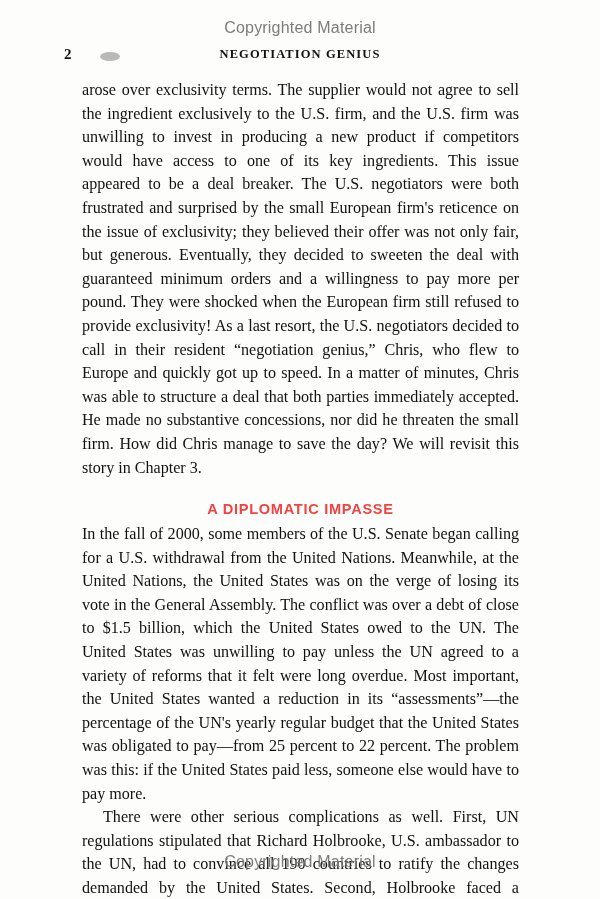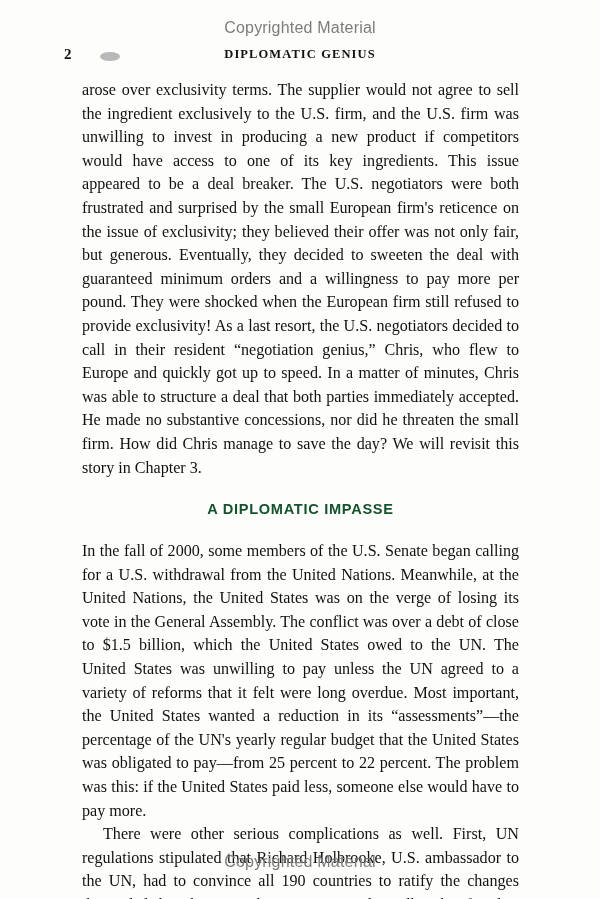--- a/index.html
+++ b/index.html
@@ -81,40 +81,40 @@
     margin: 0;
     font-size: 16.1px;
     line-height: 23.6px;
     text-align: justify;
     text-justify: inter-word;
     hyphens: manual;
   }
   p.para.indent { text-indent: 21px; }
 
   h2.section-head {
-    margin: 22px 0 22px 0;
+    margin: 22px 0 5px 0;
     text-align: center;
     font-family: "Liberation Sans", sans-serif;
     font-size: 14.6px;
     font-weight: bold;
     letter-spacing: 0.7px;
-    color: #14532d;
+    color: #ef4444;
   }
 </style>
 </head>
 <body>
 
 <div class="page">
 
   <div class="watermark top">Copyrighted Material</div>
 
   <div class="running-head">
     <span class="folio">2</span>
     <span class="head-dot"></span>
-    <span class="book-title">DIPLOMATIC GENIUS</span>
+    <span class="book-title">NEGOTIATION GENIUS</span>
   </div>
 
   <div class="body-col">
     <p class="para">arose over exclusivity terms. The supplier would not agree to sell the ingredient exclusively to the U.S. firm, and the U.S. firm was unwilling to invest in producing a new product if competitors would have access to one of its key ingredients. This issue appeared to be a deal breaker. The U.S. negotiators were both frustrated and surprised by the small European firm's reticence on the issue of exclusivity; they believed their offer was not only fair, but generous. Eventually, they decided to sweeten the deal with guaranteed minimum orders and a willingness to pay more per pound. They were shocked when the European firm still refused to provide exclusivity! As a last resort, the U.S. negotiators decided to call in their resident “negotiation genius,” Chris, who flew to Europe and quickly got up to speed. In a matter of minutes, Chris was able to structure a deal that both parties immediately accepted. He made no substantive concessions, nor did he threaten the small firm. How did Chris manage to save the day? We will revisit this story in Chapter 3.</p>
     <h2 class="section-head">A DIPLOMATIC IMPASSE</h2>
     <p class="para">In the fall of 2000, some members of the U.S. Senate began calling for a U.S. withdrawal from the United Nations. Meanwhile, at the United Nations, the United States was on the verge of losing its vote in the General Assembly. The conflict was over a debt of close to $1.5 billion, which the United States owed to the UN. The United States was unwilling to pay unless the UN agreed to a variety of reforms that it felt were long overdue. Most important, the United States wanted a reduction in its “assessments”—the percentage of the UN's yearly regular budget that the United States was obligated to pay—from 25 percent to 22 percent. The problem was this: if the United States paid less, someone else would have to pay more.</p>
     <p class="para indent">There were other serious complications as well. First, UN regulations stipulated that Richard Holbrooke, U.S. ambassador to the UN, had to convince all 190 countries to ratify the changes demanded by the United States. Second, Holbrooke faced a deadline: if he could not strike a deal before the end of 2000, the money set aside by Congress to pay U.S. dues would</p>
   </div>
 
   <div class="watermark bottom">Copyrighted Material</div>

